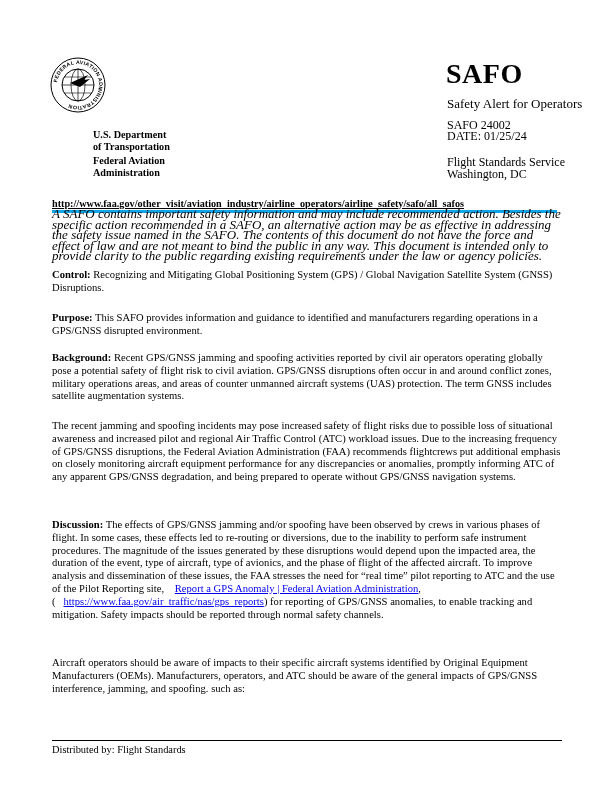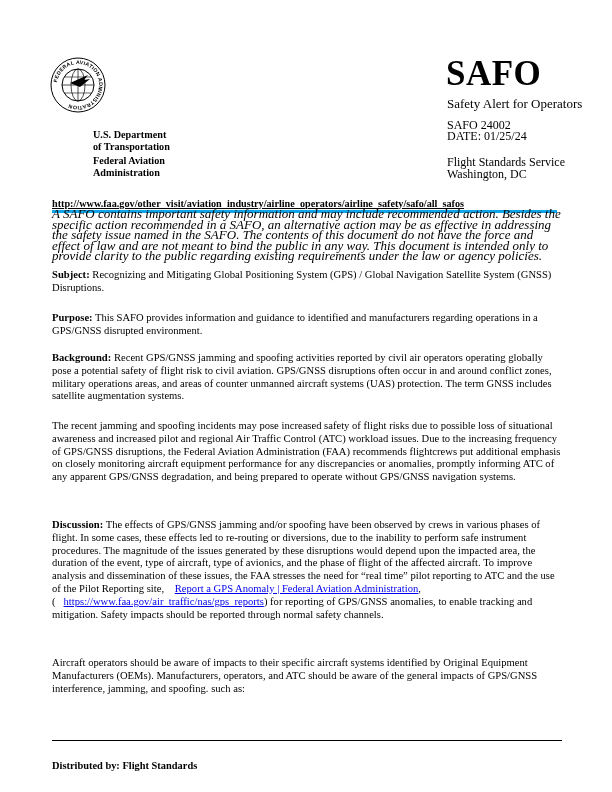--- a/index.html
+++ b/index.html
@@ -3,42 +3,42 @@
   <meta charset="utf-8">
   <style>
     html, body { margin: 0; padding: 0; background: #ffffff; }
     body { width: 612px; height: 792px; position: relative; overflow: hidden;
            font-family: "Liberation Serif", "DejaVu Serif", serif; color: #000; }
     .abs { position: absolute; }
     #seal { left: 50px; top: 57px; width: 56px; height: 56px; }
     .agency { left: 52px; font-weight: bold; font-size: 10.2px; line-height: 12px; margin-left: 41px; }
     #dept { top: 129px; }
     #faa { top: 155px; }
-    #safo-title { left: 446px; top: 57px; font-size: 35px; font-weight: bold; letter-spacing: 0.5px; line-height: 34px; }
+    #safo-title { left: 446px; top: 57px; font-size: 28px; font-weight: bold; letter-spacing: 0.5px; line-height: 34px; }
     #safo-sub { left: 447px; top: 96px; font-size: 13px; }
     .rt { left: 447px; font-size: 12px; line-height: 12px; }
     #safo-num { top: 119px; }
     #safo-date { top: 130px; }
     #fss { top: 156px; }
     #loc { top: 168px; }
     #url-line { left: 52px; top: 198px; width: 505px; font-size: 10.2px; font-weight: bold; line-height: 12px;
                 border-bottom: 3px solid #0ea5e9; white-space: nowrap; overflow: hidden; }
     #url-line span { text-decoration: underline; }
     #disclaimer { left: 52px; top: 209px; width: 510px; font-size: 13px; font-style: italic; line-height: 10.6px; }
     .para { left: 52px; width: 512px; font-size: 10.6px; line-height: 12.8px; }
     .para b { font-weight: bold; }
     #subject { top: 269px; }
     #purpose { top: 312px; }
     #background { top: 352px; }
     #para2 { top: 420px; }
     #discussion { top: 519px; }
     #aircraft { top: 657px; }
     a.link { color: #0000ee; text-decoration: underline; padding-left: 8px; }
     #footer-rule { left: 52px; top: 740px; width: 510px; height: 0; border-top: 1.5px solid #000; }
-    #footer { left: 52px; top: 760px; font-size: 10.4px; font-weight: bold; }
+    #footer { left: 52px; top: 744px; font-size: 10.4px; }
   </style>
 </head>
 <body>
 
 <div id="seal" class="abs">
   <svg width="56" height="56" viewBox="0 0 56 56">
     <defs>
       <path id="ringpath" d="M28,28 m-21,0 a21,21 0 1,1 42,0 a21,21 0 1,1 -42,0"></path>
     </defs>
     <circle cx="28" cy="28" r="27" fill="none" stroke="#000" stroke-width="1"></circle>
@@ -71,21 +71,21 @@
 <div id="fss" class="abs rt">Flight Standards Service</div>
 <div id="loc" class="abs rt">Washington, DC</div>
 
 <div id="url-line" class="abs">
   <span>http://www.faa.gov/other_visit/aviation_industry/airline_operators/airline_safety/safo/all_safos</span>
 </div>
 
 <div id="disclaimer" class="abs">A SAFO contains important safety information and may include recommended action.  Besides the specific action recommended in a SAFO, an alternative action may be as effective in addressing the safety issue named in the SAFO. The contents of this document do not have the force and effect of law and are not meant to bind the public in any way. This document is intended only to provide clarity to the public regarding existing requirements under the law or agency policies.</div>
 
 <div id="subject" class="abs para">
-  <b>Subject:</b><span> Recognizing and Mitigating Global Positioning System (GPS) / Global Navigation Satellite System (GNSS) Disruptions.</span>
+  <b>Control:</b><span> Recognizing and Mitigating Global Positioning System (GPS) / Global Navigation Satellite System (GNSS) Disruptions.</span>
 </div>
 
 <div id="purpose" class="abs para">
   <b>Purpose:</b><span> This SAFO provides information and guidance to identified and manufacturers regarding operations in a GPS/GNSS disrupted environment.</span>
 </div>
 
 <div id="background" class="abs para">
   <b>Background:</b><span> Recent GPS/GNSS jamming and spoofing activities reported by civil air operators operating globally pose a potential safety of flight risk to civil aviation. GPS/GNSS disruptions often occur in and around conflict zones, military operations areas, and areas of counter unmanned aircraft systems (UAS) protection. The term GNSS includes satellite augmentation systems.</span>
 </div>
 

